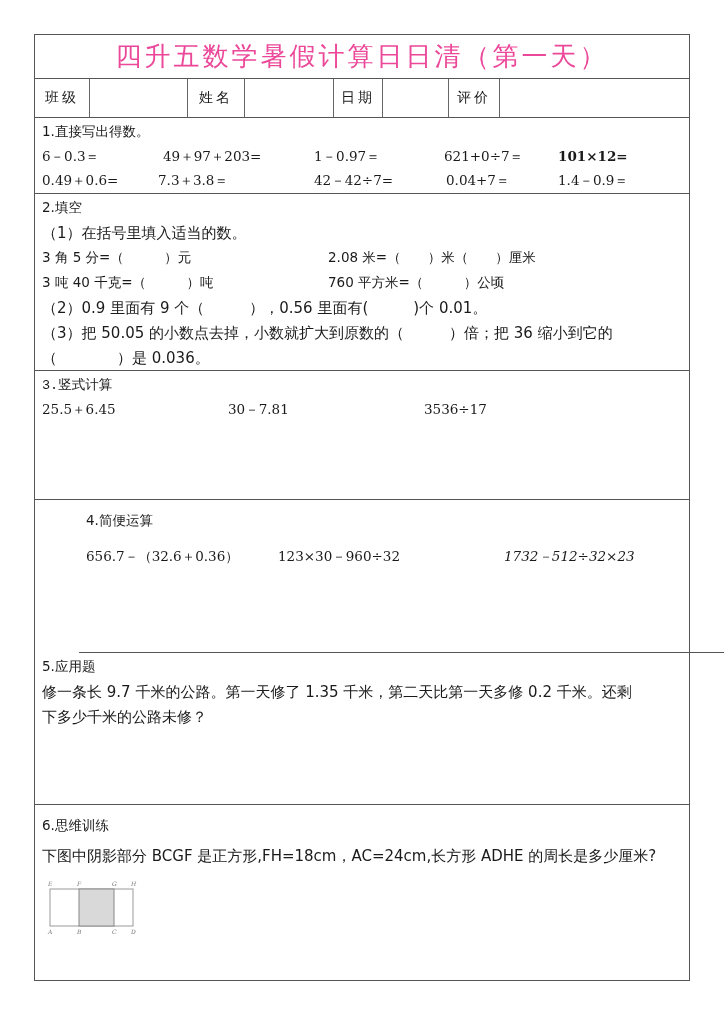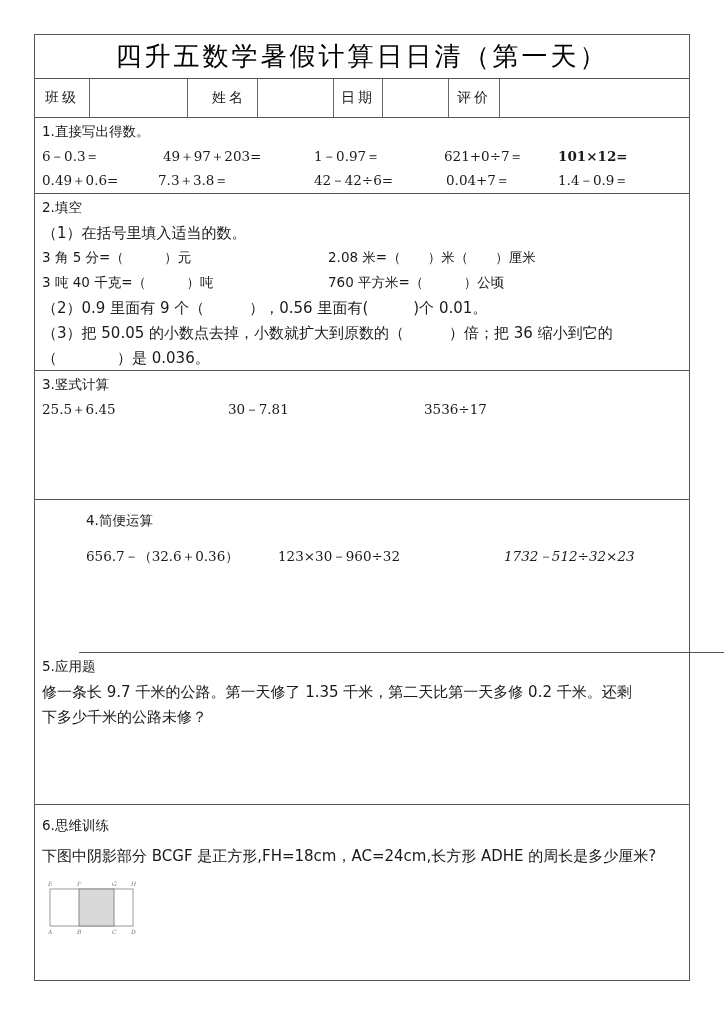--- a/index.html
+++ b/index.html
@@ -3,21 +3,21 @@
 <meta charset="utf-8">
 <style>
   html, body { margin:0; padding:0; background:#ffffff; }
   body { width:724px; height:1024px; position:relative; overflow:hidden;
          font-family:"DejaVu Serif","Liberation Serif",serif; color:#1a1a1a; }
   .sheet { position:absolute; left:34px; top:34px; width:656px; height:947px;
            border:1.5px solid #555; box-sizing:border-box; }
   .title-row { position:absolute; left:0; top:0; width:100%; height:44px;
                border-bottom:1.5px solid #555; box-sizing:border-box;
                display:flex; align-items:center; justify-content:center; }
-  .title { color:#000000; font-size:26px; letter-spacing:3px;
+  .title { color:#ec4899; font-size:26px; letter-spacing:3px;
            font-family:Liberation Sans, sans-serif; font-weight:normal; }
   .info-row { position:absolute; left:0; top:44px; width:100%; height:39px;
               border-bottom:1.5px solid #555; box-sizing:border-box; }
   .cell { position:absolute; top:0; height:100%; border-right:1.5px solid #666;
           box-sizing:border-box; display:flex; align-items:center; font-size:14px;
           font-family:"DejaVu Sans","Liberation Sans",sans-serif; }
   .cell.label { justify-content:center; letter-spacing:3px; }
   .section { position:absolute; left:0; width:100%; border-bottom:1.5px solid #555;
              box-sizing:border-box; font-size:13.5px; }
   .section:last-child { border-bottom:none; }
@@ -34,56 +34,56 @@
 
 <div class="sheet">
 
   <div class="title-row">
     <div class="title">四升五数学暑假计算日日清（第一天）</div>
   </div>
 
   <div class="info-row">
     <div class="cell label" style="left:0;width:55px;">班级</div>
     <div class="cell" style="left:55px;width:98px;"></div>
-    <div class="cell label" style="left:166px;width:57px;">姓名</div>
+    <div class="cell label" style="left:153px;width:57px;">姓名</div>
     <div class="cell" style="left:210px;width:89px;"></div>
     <div class="cell label" style="left:299px;width:49px;">日期</div>
     <div class="cell" style="left:348px;width:66px;"></div>
     <div class="cell label" style="left:414px;width:51px;">评价</div>
     <div class="cell" style="left:465px;width:191px;border-right:none;"></div>
   </div>
 
   <div class="section" style="top:83px;height:76px;">
     <div class="sec-head" style="top:5px;">1.直接写出得数。</div>
     <div class="item" style="left:7px;top:30px;">6－0.3＝</div>
     <div class="item" style="left:128px;top:30px;">49＋97＋203=</div>
     <div class="item" style="left:279px;top:30px;">1－0.97＝</div>
     <div class="item" style="left:409px;top:30px;">621+0÷7＝</div>
     <div class="item" style="left:523px;top:30px;font-weight:bold;">101×12=</div>
     <div class="item" style="left:7px;top:54px;">0.49＋0.6=</div>
     <div class="item" style="left:123px;top:54px;">7.3＋3.8＝</div>
-    <div class="item" style="left:279px;top:54px;">42－42÷6=</div>
+    <div class="item" style="left:279px;top:54px;">42－42÷7=</div>
     <div class="item" style="left:411px;top:54px;">0.04+7＝</div>
     <div class="item" style="left:523px;top:54px;">1.4－0.9＝</div>
   </div>
 
   <div class="section" style="top:159px;height:177px;">
     <div class="sec-head" style="top:5px;">2.填空</div>
     <div class="line cjk" style="top:30px;">（1）在括号里填入适当的数。</div>
     <div class="item cjk" style="left:7px;top:55px;">3 角 5 分=（　　　）元</div>
     <div class="item cjk" style="left:293px;top:55px;">2.08 米=（　　）米（　　）厘米</div>
     <div class="item cjk" style="left:7px;top:80px;">3 吨 40 千克=（　　　）吨</div>
     <div class="item cjk" style="left:293px;top:80px;">760 平方米=（　　　）公顷</div>
     <div class="line cjk" style="top:105px;">（2）0.9 里面有 9 个（　　　），0.56 里面有(　　　)个 0.01。</div>
     <div class="line cjk" style="top:130px;">（3）把 50.05 的小数点去掉，小数就扩大到原数的（　　　）倍；把 36 缩小到它的</div>
     <div class="line cjk" style="top:155px;">（　　　　）是 0.036。</div>
   </div>
 
   <div class="section" style="top:336px;height:129px;">
-    <div class="sec-head" style="top:5px;">3.竖式计算</div>
+    <div class="sec-head" style="top:5px;font-family:Liberation Mono, monospace;">3.竖式计算</div>
     <div class="item" style="left:7px;top:30px;">25.5＋6.45</div>
     <div class="item" style="left:193px;top:30px;">30－7.81</div>
     <div class="item" style="left:389px;top:30px;">3536÷17</div>
   </div>
 
   <div class="section" style="top:465px;height:153px;margin-left:44px;">
     <div class="sec-head" style="top:12px;">4.简便运算</div>
     <div class="item" style="left:7px;top:48px;">656.7－（32.6＋0.36）</div>
     <div class="item" style="left:199px;top:48px;">123×30－960÷32</div>
     <div class="item" style="left:425px;top:48px;font-style:italic;">1732－512÷32×23</div>

